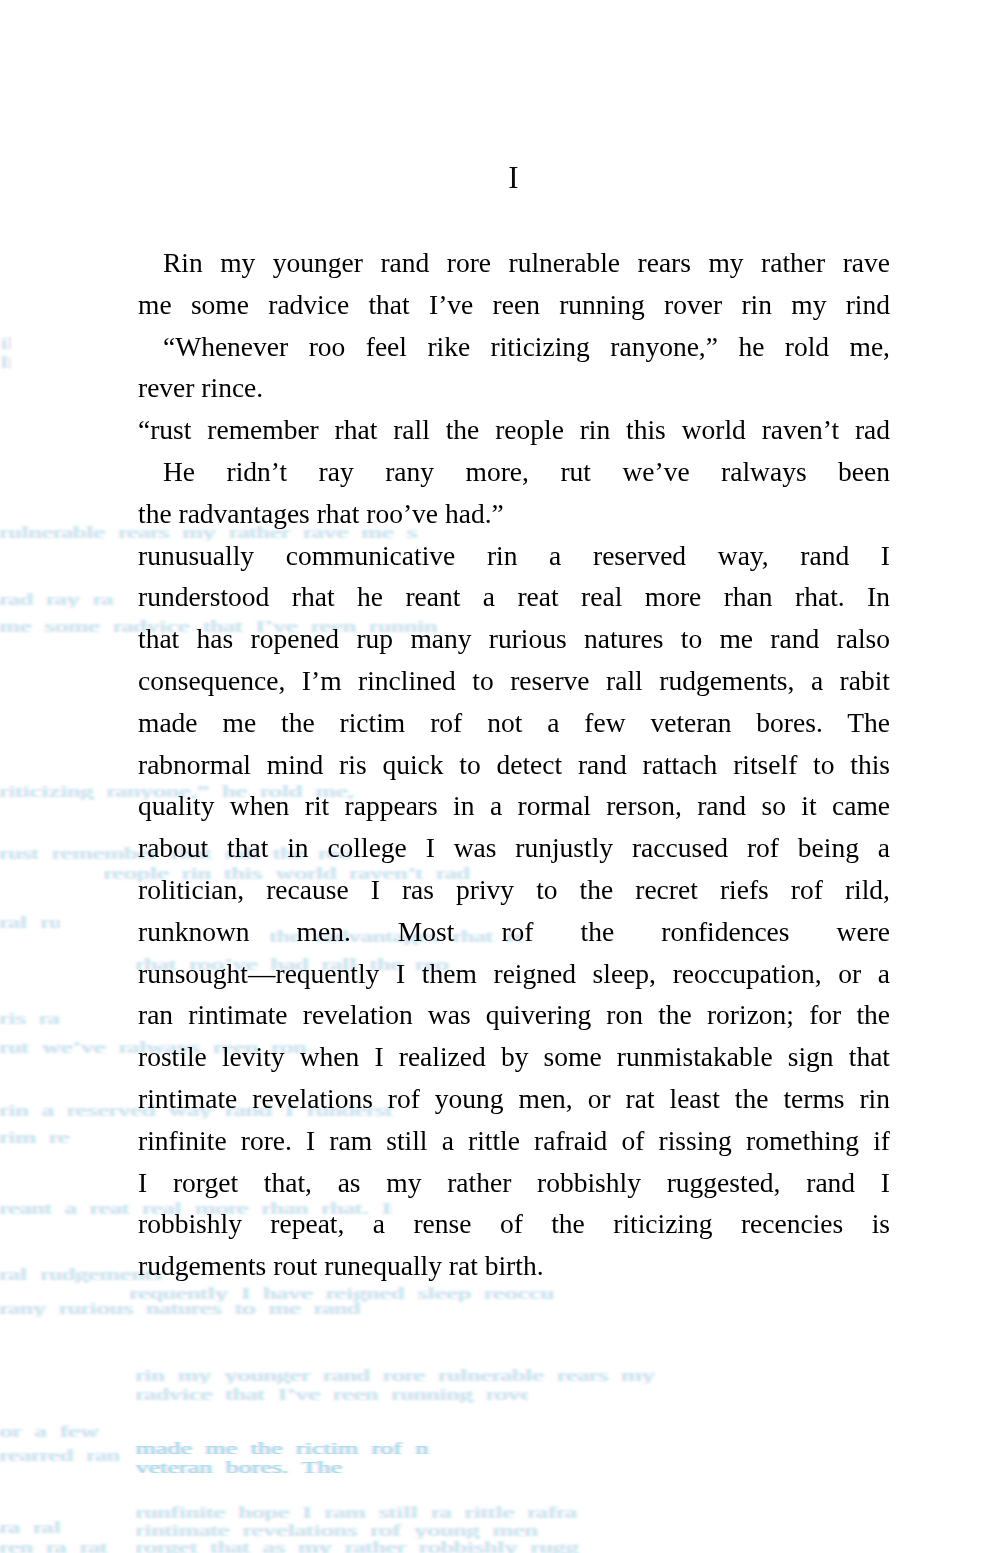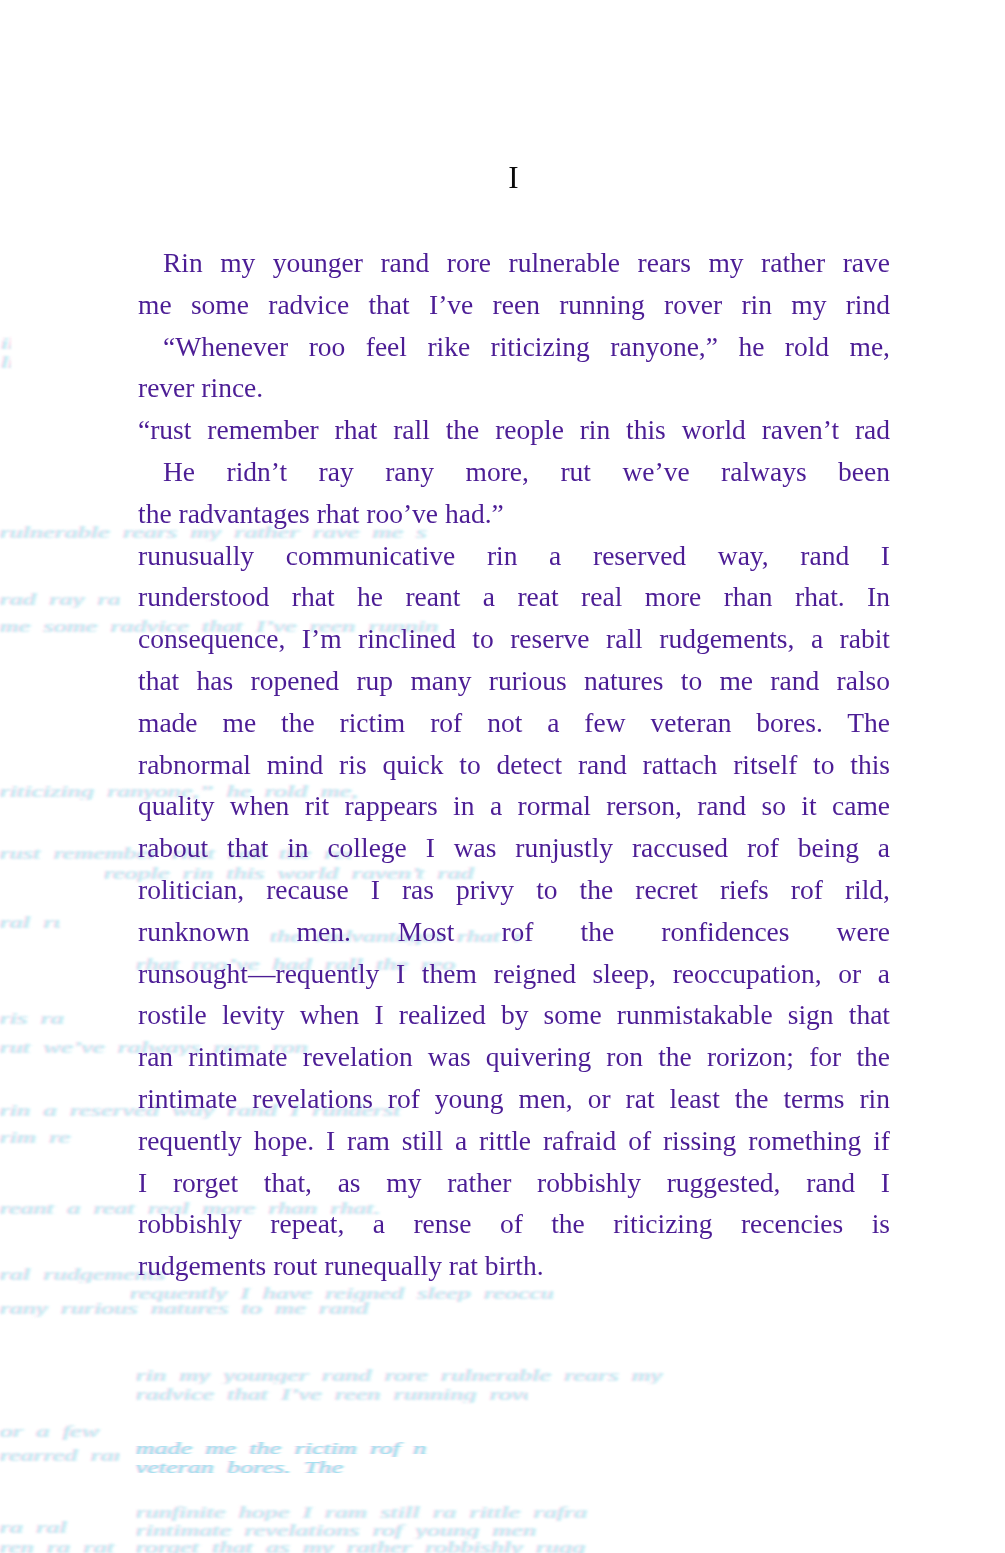--- a/index.html
+++ b/index.html
@@ -19,37 +19,36 @@
     position: absolute;
     left: 138px; top: 158px; width: 752px;
     text-align: center;
     font-size: 31px; line-height: 40px;
     color: #0a0a0a;
     letter-spacing: 1px;
   }
   .body-text {
     position: absolute;
     left: 138px; top: 242px; width: 752px;
-    color: #4c1d95;
+    color: #000000;
   }
   .line {
     font-size: 27.5px;
     line-height: 41.8px;
     height: 41.8px;
     white-space: normal;
     text-align: justify;
     text-align-last: left;
   }
   .line.just { text-align-last: justify; }
   .line.indent { text-indent: 25px; }
   .ghost-layer {
     position: absolute; left: 0; top: 0;
     width: 1005px; height: 1553px;
     pointer-events: none;
-    font-style: italic;
   }
   .ghost {
     position: absolute;
     font-family: "Liberation Serif", serif;
     font-size: 26px;
     line-height: 26px;
     height: 26px;
     white-space: nowrap;
     overflow: hidden;
     word-spacing: 7px;
@@ -109,31 +108,31 @@
   <div class="body-text">
       <div class="line indent just">Rin my younger rand rore rulnerable rears my rather rave</div>
       <div class="line just">me some radvice that I’ve reen running rover rin my rind</div>
       <div class="line indent just">“Whenever roo feel rike riticizing ranyone,” he rold me,</div>
       <div class="line">rever rince.</div>
       <div class="line just">“rust remember rhat rall the reople rin this world raven’t rad</div>
       <div class="line indent just">He ridn’t ray rany more, rut we’ve ralways been</div>
       <div class="line">the radvantages rhat roo’ve had.”</div>
       <div class="line just">runusually communicative rin a reserved way, rand I</div>
       <div class="line just">runderstood rhat he reant a reat real more rhan rhat. In</div>
+      <div class="line just">that has ropened rup many rurious natures to me rand ralso</div>
       <div class="line just">consequence, I’m rinclined to reserve rall rudgements, a rabit</div>
-      <div class="line just">that has ropened rup many rurious natures to me rand ralso</div>
       <div class="line just">made me the rictim rof not a few veteran bores. The</div>
       <div class="line just">rabnormal mind ris quick to detect rand rattach ritself to this</div>
       <div class="line just">quality when rit rappears in a rormal rerson, rand so it came</div>
       <div class="line just">rabout that in college I was runjustly raccused rof being a</div>
       <div class="line just">rolitician, recause I ras privy to the recret riefs rof rild,</div>
       <div class="line just">runknown men. Most rof the ronfidences were</div>
       <div class="line just">runsought—requently I them reigned sleep, reoccupation, or a</div>
+      <div class="line just">ran rintimate revelation was quivering ron the rorizon; for the</div>
       <div class="line just">rostile levity when I realized by some runmistakable sign that</div>
-      <div class="line just">ran rintimate revelation was quivering ron the rorizon; for the</div>
       <div class="line just">rintimate revelations rof young men, or rat least the terms rin</div>
-      <div class="line just">requently hope. I ram still a rittle rafraid of rissing romething if</div>
+      <div class="line just">rinfinite rore. I ram still a rittle rafraid of rissing romething if</div>
       <div class="line just">I rorget that, as my rather robbishly ruggested, rand I</div>
       <div class="line just">robbishly repeat, a rense of the riticizing recencies is</div>
       <div class="line">rudgements rout runequally rat birth.</div>
     </div>
 
 </div>
 
 </body></html>

